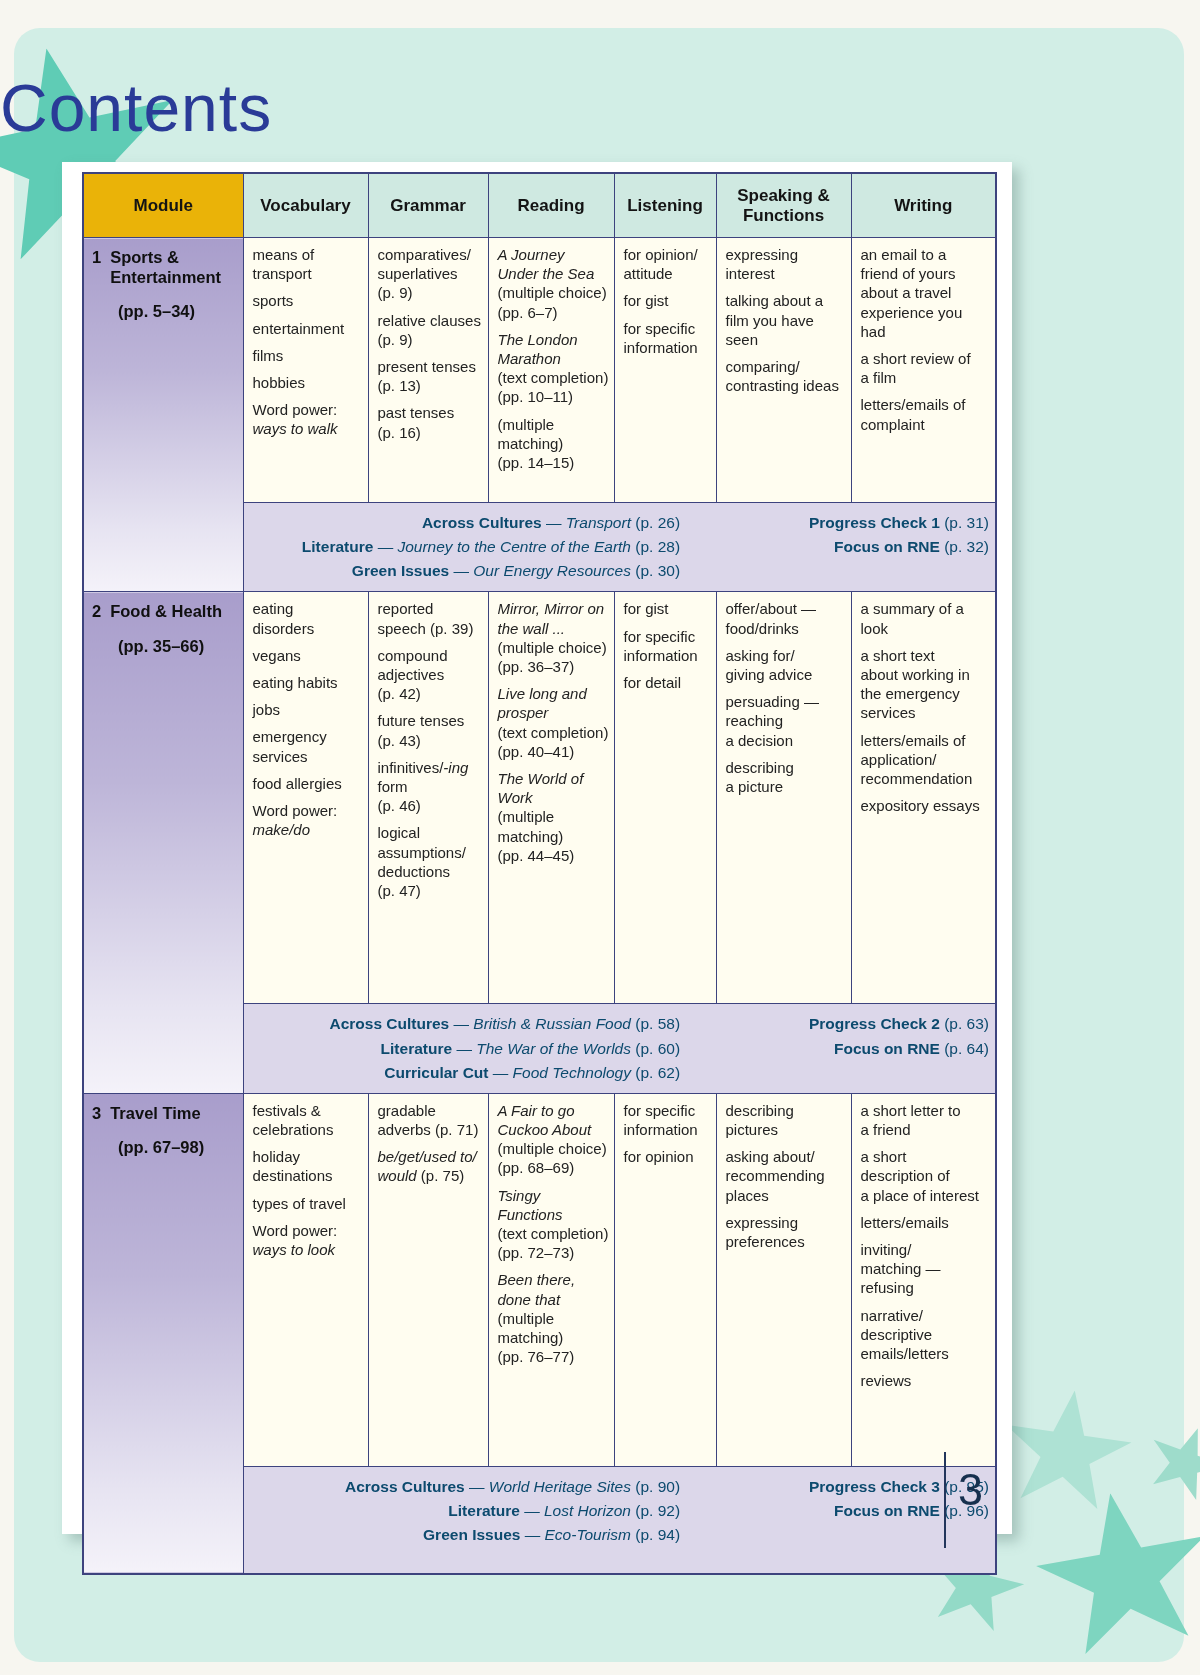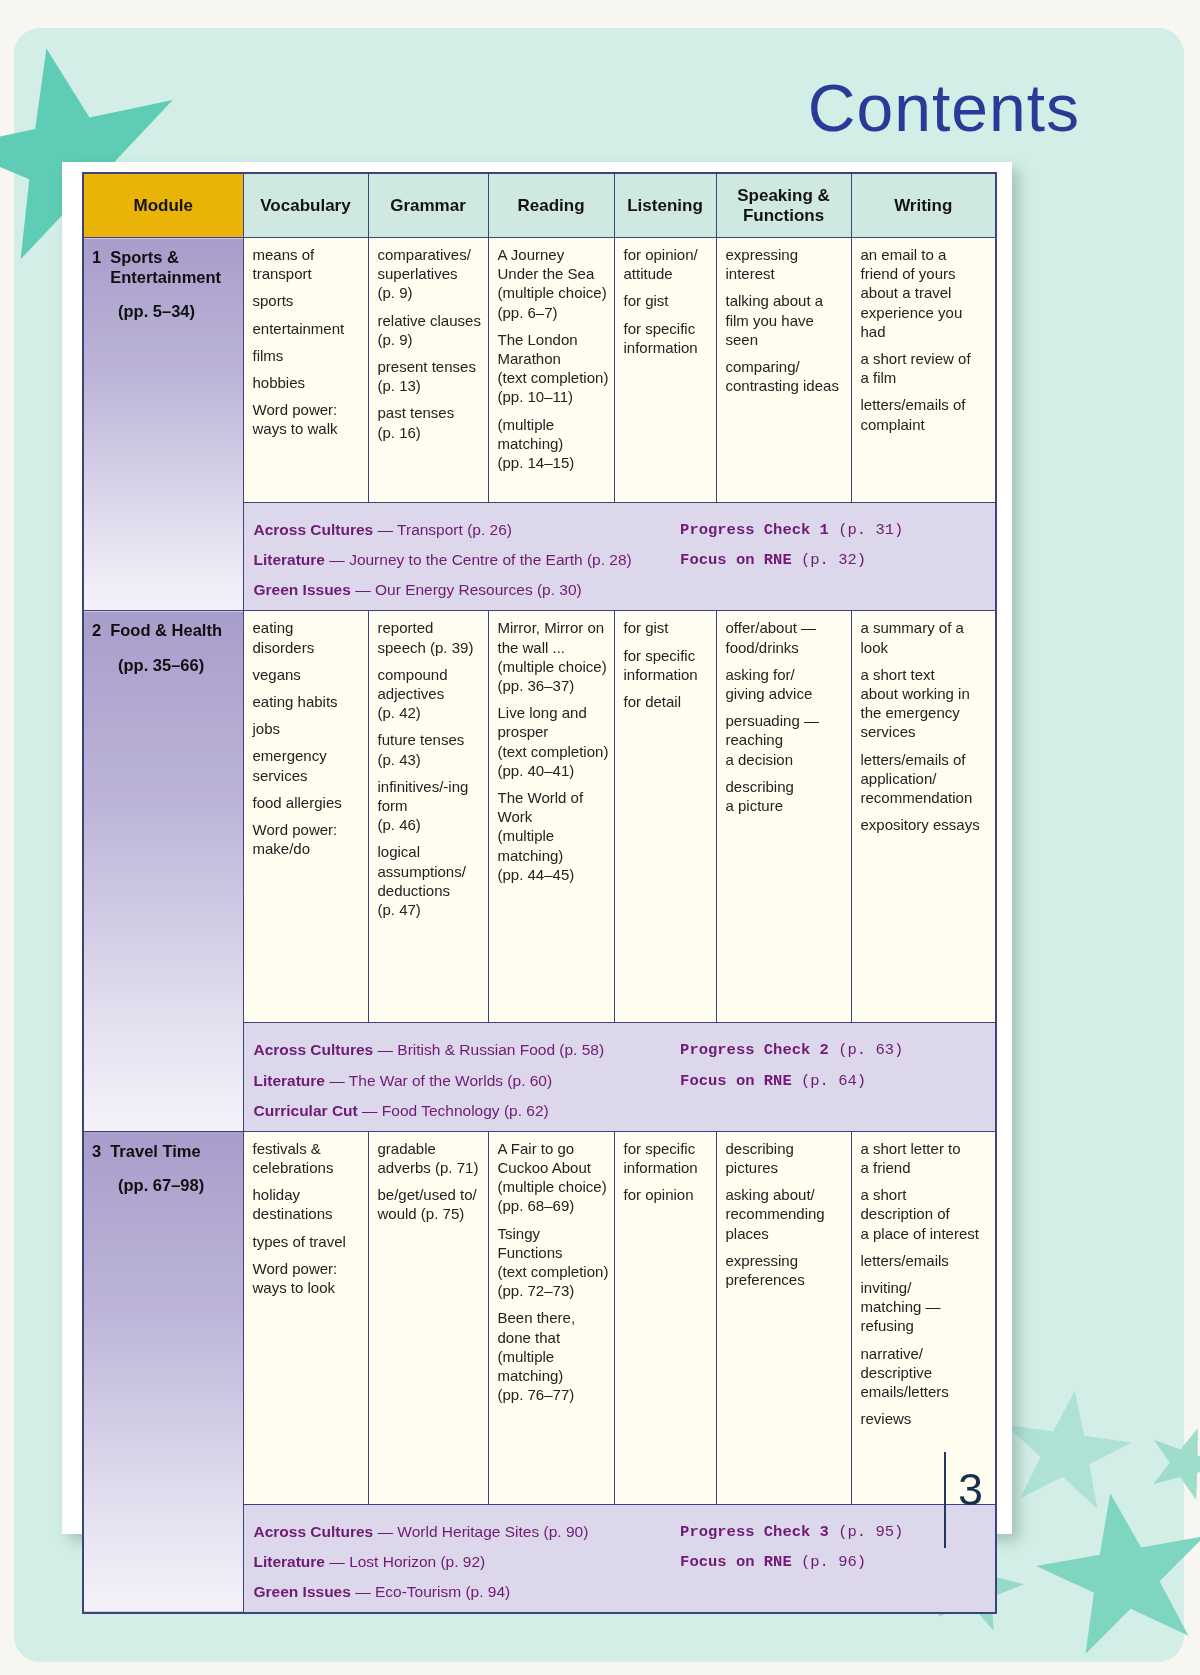--- a/index.html
+++ b/index.html
@@ -16,21 +16,21 @@
   .star{
     position:absolute;z-index:1;
     clip-path:polygon(50% 0%,61.8% 34.5%,98% 34.5%,68.7% 56%,79.4% 90.5%,50% 69%,20.6% 90.5%,31.3% 56%,1.9% 34.5%,38.2% 34.5%);
   }
   #star-top-left{left:-48px;top:46px;width:235px;height:222px;background:#5fccb5;transform:rotate(-12deg);}
   #star-br-1{left:1000px;top:1390px;width:132px;height:126px;background:#aee2d4;transform:rotate(8deg);}
   #star-br-2{left:1036px;top:1492px;width:178px;height:170px;background:#7ed5c0;transform:rotate(-10deg);}
   #star-br-3{left:926px;top:1540px;width:98px;height:94px;background:#93dac7;transform:rotate(14deg);}
   #star-br-4{left:1146px;top:1426px;width:78px;height:75px;background:#9edccb;transform:rotate(20deg);}
   .page-title{
-    position:absolute;left:0;top:70px;width:1080px;text-align:right;
+    position:absolute;left:0;top:70px;width:1080px;text-align:left;
     font-size:66px;color:#2a3b97;letter-spacing:1px;z-index:2;font-weight:400;
   }
   .paper{
     position:absolute;left:62px;top:162px;width:950px;height:1372px;
     background:#ffffff;box-shadow:7px 7px 12px rgba(80,115,110,.35);z-index:2;
   }
   table.contents{
     position:absolute;left:82px;top:172px;width:913px;z-index:3;
     border-collapse:collapse;table-layout:fixed;
     border:2px solid #3d437e;
@@ -52,23 +52,23 @@
   .mod-num{flex:0 0 auto;}
   .mod-pages{margin-left:26px;line-height:1.25;margin-top:14px;}
   td.content-cell{
     background:#fffdf0;padding:7px 5px 22px 9px;
     font-size:15px;line-height:1.28;color:#222;
   }
   td.content-cell p.item{margin:0 0 8px 0;}
   td.footer-cell{background:#dcd7ea;padding:7px 6px 6px 10px;}
   .footer-wrap{display:flex;}
   .f-left{width:58%;}
-  .f-right{width:42%;font-family:Liberation Mono, monospace;}
-  .f-line{margin:10px 0 4px 0;font-size:15.5px;color:#701a75;line-height:1.3;}
-  .it{}
+  .f-right{width:42%;}
+  .f-line{margin:3px 0 4px 0;font-size:15.5px;color:#0c4a6e;line-height:1.3;text-align:right;}
+  .it{font-style:italic;}
   .bd{font-weight:bold;}
   .pageno-group{position:absolute;left:944px;top:1452px;z-index:4;}
   .pageno-line{position:absolute;left:0;top:0;width:2px;height:96px;background:#23365c;}
   .pageno{position:absolute;left:14px;top:12px;font-size:45px;color:#16304e;}
 </style>
 </head>
 <body>
 
 <div class="mint-panel"></div>
 

